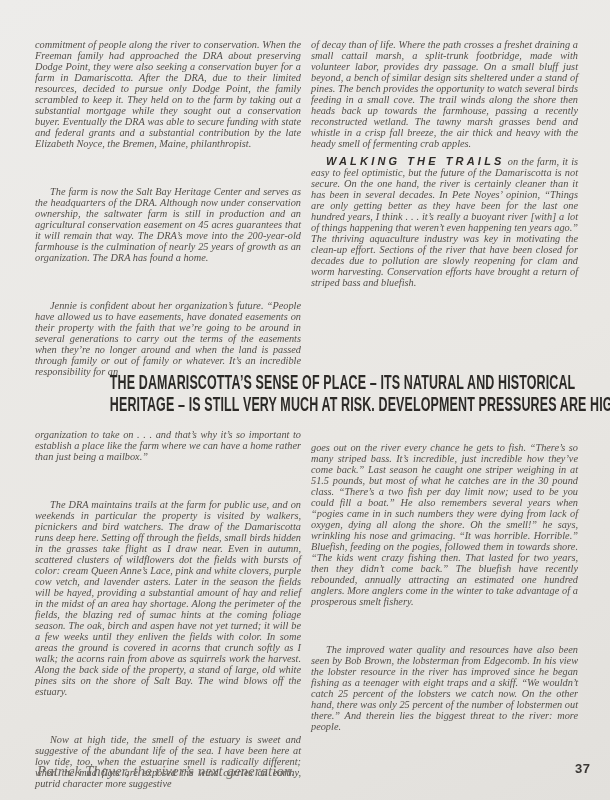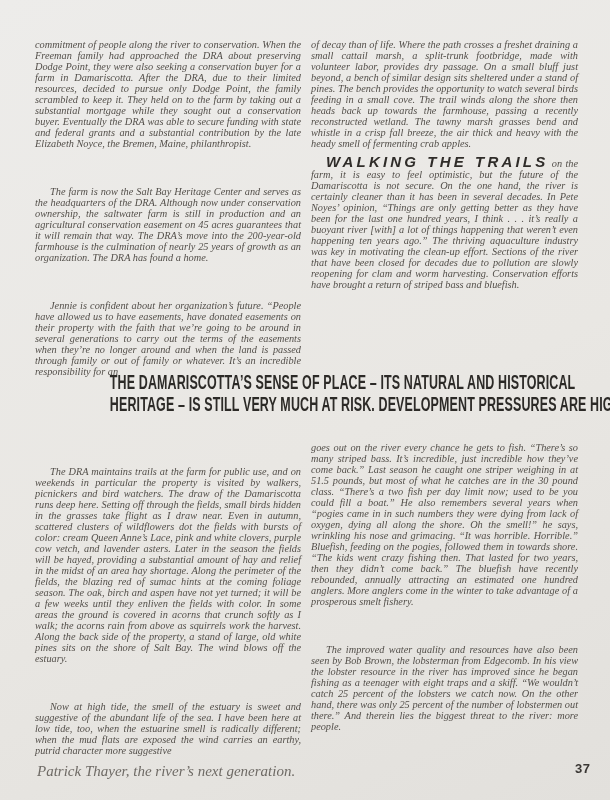--- a/index.html
+++ b/index.html
@@ -17,21 +17,21 @@
     line-height: 11px;
     text-align: justify;
     color: #534f4a;
     font-style: italic;
   }
   .indent { text-indent: 15px; margin-top: 37px; }
   .walking-para { margin-top: 7px; text-indent: 15px; }
   .runin {
     font-family: "Liberation Sans", sans-serif;
     font-weight: bold;
-    font-size: 15px;
+    font-size: 11px;
     letter-spacing: 3.2px;
     color: #2f2c29;
     margin-top: 48px;
   }
   .col { position: absolute; }
   .col-left-top    { left: 35px;  top: 39px;  width: 266px; }
   .col-right-top   { left: 311px; top: 39px;  width: 267px; }
   .col-left-bottom { left: 35px;  top: 429px; width: 266px; }
   .col-right-bottom{ left: 311px; top: 442px; width: 267px; }
   .pullquote { position: absolute; top: 372px; left: 0; width: 610px; }
@@ -79,20 +79,21 @@
     <p class="body">of decay than of life. Where the path crosses a freshet draining a small cattail marsh, a split-trunk footbridge, made with volunteer labor, provides dry passage. On a small bluff just beyond, a bench of similar design sits sheltered under a stand of pines. The bench provides the opportunity to watch several birds feeding in a small cove. The trail winds along the shore then heads back up towards the farmhouse, passing a recently reconstructed wetland. The tawny marsh grasses bend and whistle in a crisp fall breeze, the air thick and heavy with the heady smell of fermenting crab apples.</p>
     <p class="body walking-para"><span class="runin">WALKING THE TRAILS</span><span> on the farm, it is easy to feel optimistic, but the future of the Damariscotta is not secure. On the one hand, the river is certainly cleaner than it has been in several decades. In Pete Noyes’ opinion, “Things are only getting better as they have been for the last one hundred years, I think . . . it’s really a buoyant river [with] a lot of things happening that weren’t even happening ten years ago.” The thriving aquaculture industry was key in motivating the clean-up effort. Sections of the river that have been closed for decades due to pollution are slowly reopening for clam and worm harvesting. Conservation efforts have brought a return of striped bass and bluefish.</span></p>
   </div>
 
   <div class="pullquote">
     <div class="pq-line">THE DAMARISCOTTA’S SENSE OF PLACE – ITS NATURAL AND HISTORICAL</div>
     <div class="pq-line">HERITAGE – IS STILL VERY MUCH AT RISK. DEVELOPMENT PRESSURES ARE HIGH.</div>
   </div>
 
   <div class="col col-left-bottom">
+    <p class="body">organization to take on . . . and that’s why it’s so important to establish a place like the farm where we can have a home rather than just being a mailbox.”</p>
     <p class="body indent">The DRA maintains trails at the farm for public use, and on weekends in particular the property is visited by walkers, picnickers and bird watchers. The draw of the Damariscotta runs deep here. Setting off through the fields, small birds hidden in the grasses take flight as I draw near. Even in autumn, scattered clusters of wildflowers dot the fields with bursts of color: cream Queen Anne’s Lace, pink and white clovers, purple cow vetch, and lavender asters. Later in the season the fields will be hayed, providing a substantial amount of hay and relief in the midst of an area hay shortage. Along the perimeter of the fields, the blazing red of sumac hints at the coming foliage season. The oak, birch and aspen have not yet turned; it will be a few weeks until they enliven the fields with color. In some areas the ground is covered in acorns that crunch softly as I walk; the acorns rain from above as squirrels work the harvest. Along the back side of the property, a stand of large, old white pines sits on the shore of Salt Bay. The wind blows off the estuary.</p>
     <p class="body indent">Now at high tide, the smell of the estuary is sweet and suggestive of the abundant life of the sea. I have been here at low tide, too, when the estuarine smell is radically different; when the mud flats are exposed the wind carries an earthy, putrid character more suggestive</p>
   </div>
 
   <div class="col col-right-bottom">
     <p class="body">goes out on the river every chance he gets to fish. “There’s so many striped bass. It’s incredible, just incredible how they’ve come back.” Last season he caught one striper weighing in at 51.5 pounds, but most of what he catches are in the 30 pound class. “There’s a two fish per day limit now; used to be you could fill a boat.” He also remembers several years when “pogies came in in such numbers they were dying from lack of oxygen, dying all along the shore. Oh the smell!” he says, wrinkling his nose and grimacing. “It was horrible. Horrible.” Bluefish, feeding on the pogies, followed them in towards shore. “The kids went crazy fishing then. That lasted for two years, then they didn’t come back.” The bluefish have recently rebounded, annually attracting an estimated one hundred anglers. More anglers come in the winter to take advantage of a prosperous smelt fishery.</p>
     <p class="body indent">The improved water quality and resources have also been seen by Bob Brown, the lobsterman from Edgecomb. In his view the lobster resource in the river has improved since he began fishing as a teenager with eight traps and a skiff. “We wouldn’t catch 25 percent of the lobsters we catch now. On the other hand, there was only 25 percent of the number of lobstermen out there.” And therein lies the biggest threat to the river: more people.</p>
   </div>
 
   <div class="caption">Patrick Thayer, the river’s next generation.</div>

